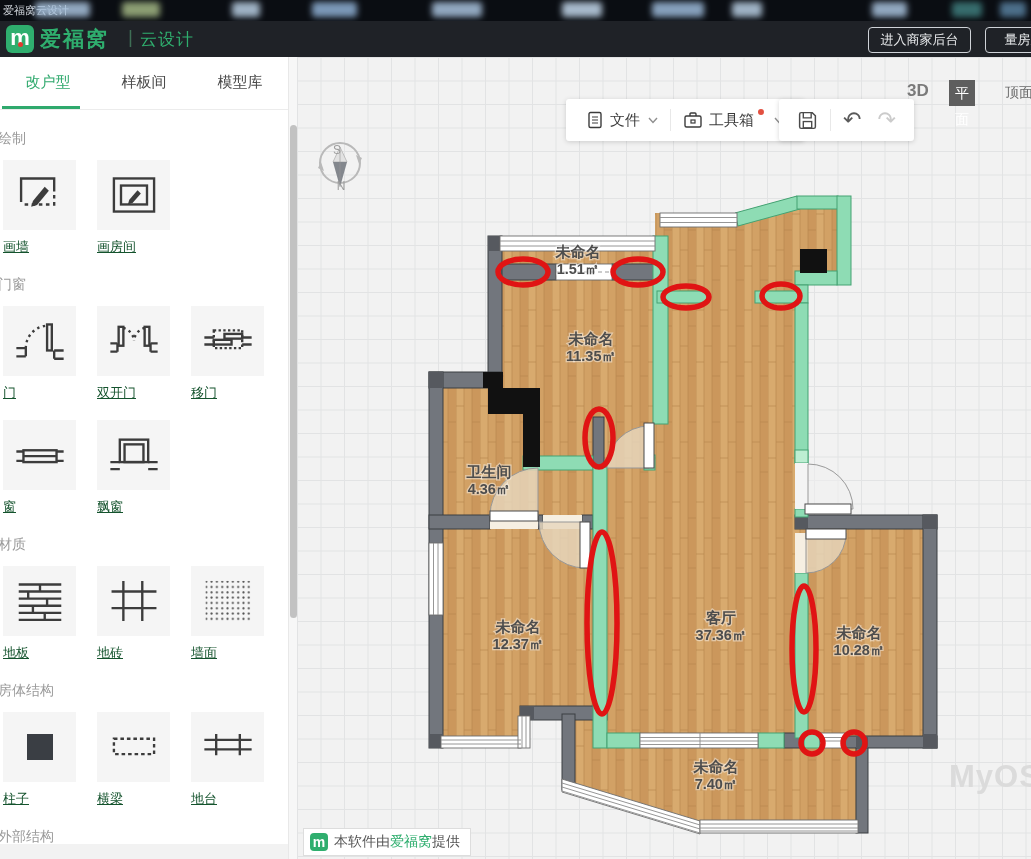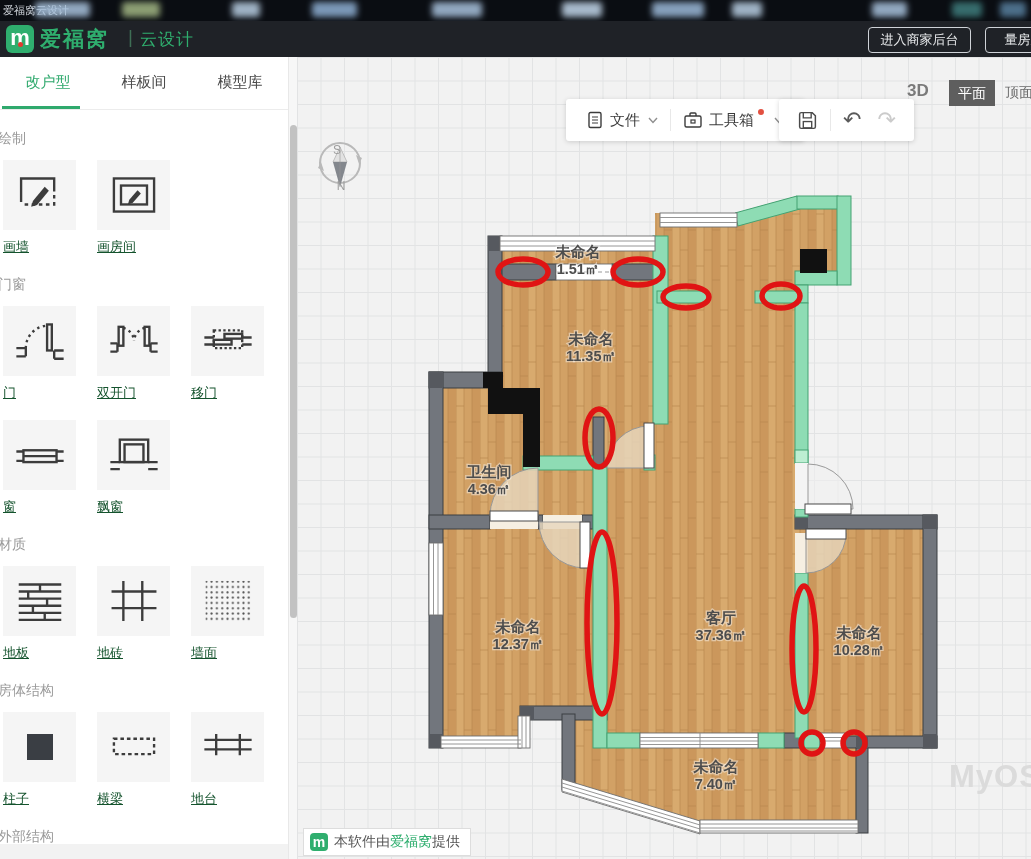--- a/index.html
+++ b/index.html
@@ -33,21 +33,21 @@
 
   
   .tbox { position:absolute; top:16px; height:42px; background:#fff; border-radius:3px; box-shadow:0 1px 5px rgba(0,0,0,.16); display:flex; align-items:center; z-index:10;margin-top:26px; }
   .tbox1 { left:269px; padding:0 12px; }
   .tbox2 { left:482px; padding:0 10px; }
   .titem { display:flex; align-items:center; gap:6px; font-size:15px; color:#3c3c3c; padding:0 8px; cursor:pointer; }
   .tdiv { width:1px; height:22px; background:#e8e8e8; margin:0 4px; }
   .chev { margin-left:2px; }
   .reddot2 { width:6px; height:6px; border-radius:50%; background:#e25040; position:relative; top:-8px; left:-2px; }
   .view3d { position:absolute; left:610px; top:24px; font-size:17px; font-weight:bold; color:#7a7a7a; z-index:10; cursor:pointer; }
-  .viewflat { position:absolute; left:652px; top:23px; width:46px; height:26px; background:#5e5e5e; color:#fff; font-size:14px; text-align:center; line-height:26px; z-index:10; cursor:pointer; }
+  .viewflat { position:absolute; left:652px; top:23px; width:26px; height:26px; background:#5e5e5e; color:#fff; font-size:14px; text-align:center; line-height:26px; z-index:10; cursor:pointer; }
   .viewtop { position:absolute; left:708px; top:27px; font-size:14px; color:#6b6b6b; z-index:10; white-space:nowrap; cursor:pointer; }
 
   
   .footer-badge { position:absolute; left:6px; top:771px; height:28px; background:#fff; border:1px solid #ddd; display:flex; align-items:center; padding:0 10px 0 6px; gap:6px; z-index:10; }
   .mini-logo { width:18px; height:18px; background:#2fae6e; border-radius:4px; color:#fff; font-weight:bold; font-size:14px; text-align:center; line-height:18px; position:relative; }
   .footer-badge .ftxt { font-size:14px; color:#555; }
   .footer-badge .fbrand { color:#2fae6e; }
 
   
   .leftpanel { position:absolute; left:0; top:57px; width:288px; height:787px; background:#fff; z-index:30; overflow:hidden; }

